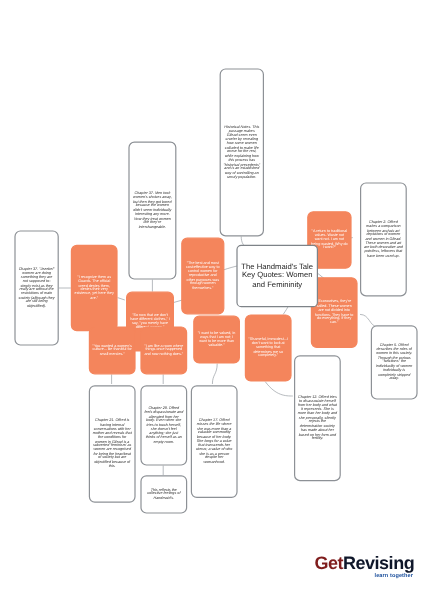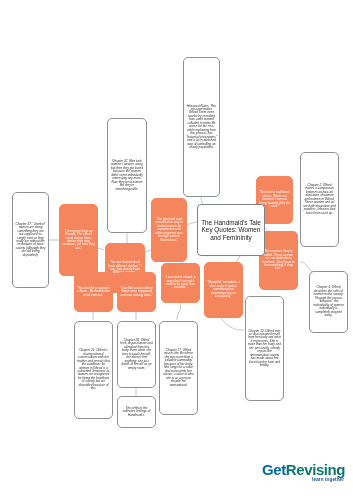--- a/index.html
+++ b/index.html
@@ -89,22 +89,22 @@
     z-index: 3;
     text-align: left;
     line-height: 1;
   }
   #logo .lg-main {
     font-size: 15px;
     font-weight: bold;
     letter-spacing: -0.4px;
     white-space: nowrap;
   }
-  #logo .lg-get { color: #0369a1; }
-  #logo .lg-rev { color: #0f766e; }
+  #logo .lg-get { color: #7f1d1d; }
+  #logo .lg-rev { color: #0f172a; }
   #logo .lg-sub {
     font-size: 4.6px;
     font-weight: bold;
     color: #1b4f9c;
     letter-spacing: 0.1px;
     text-align: right;
     margin-top: 1px;
     padding-right: 1px;
   }
 </style>

